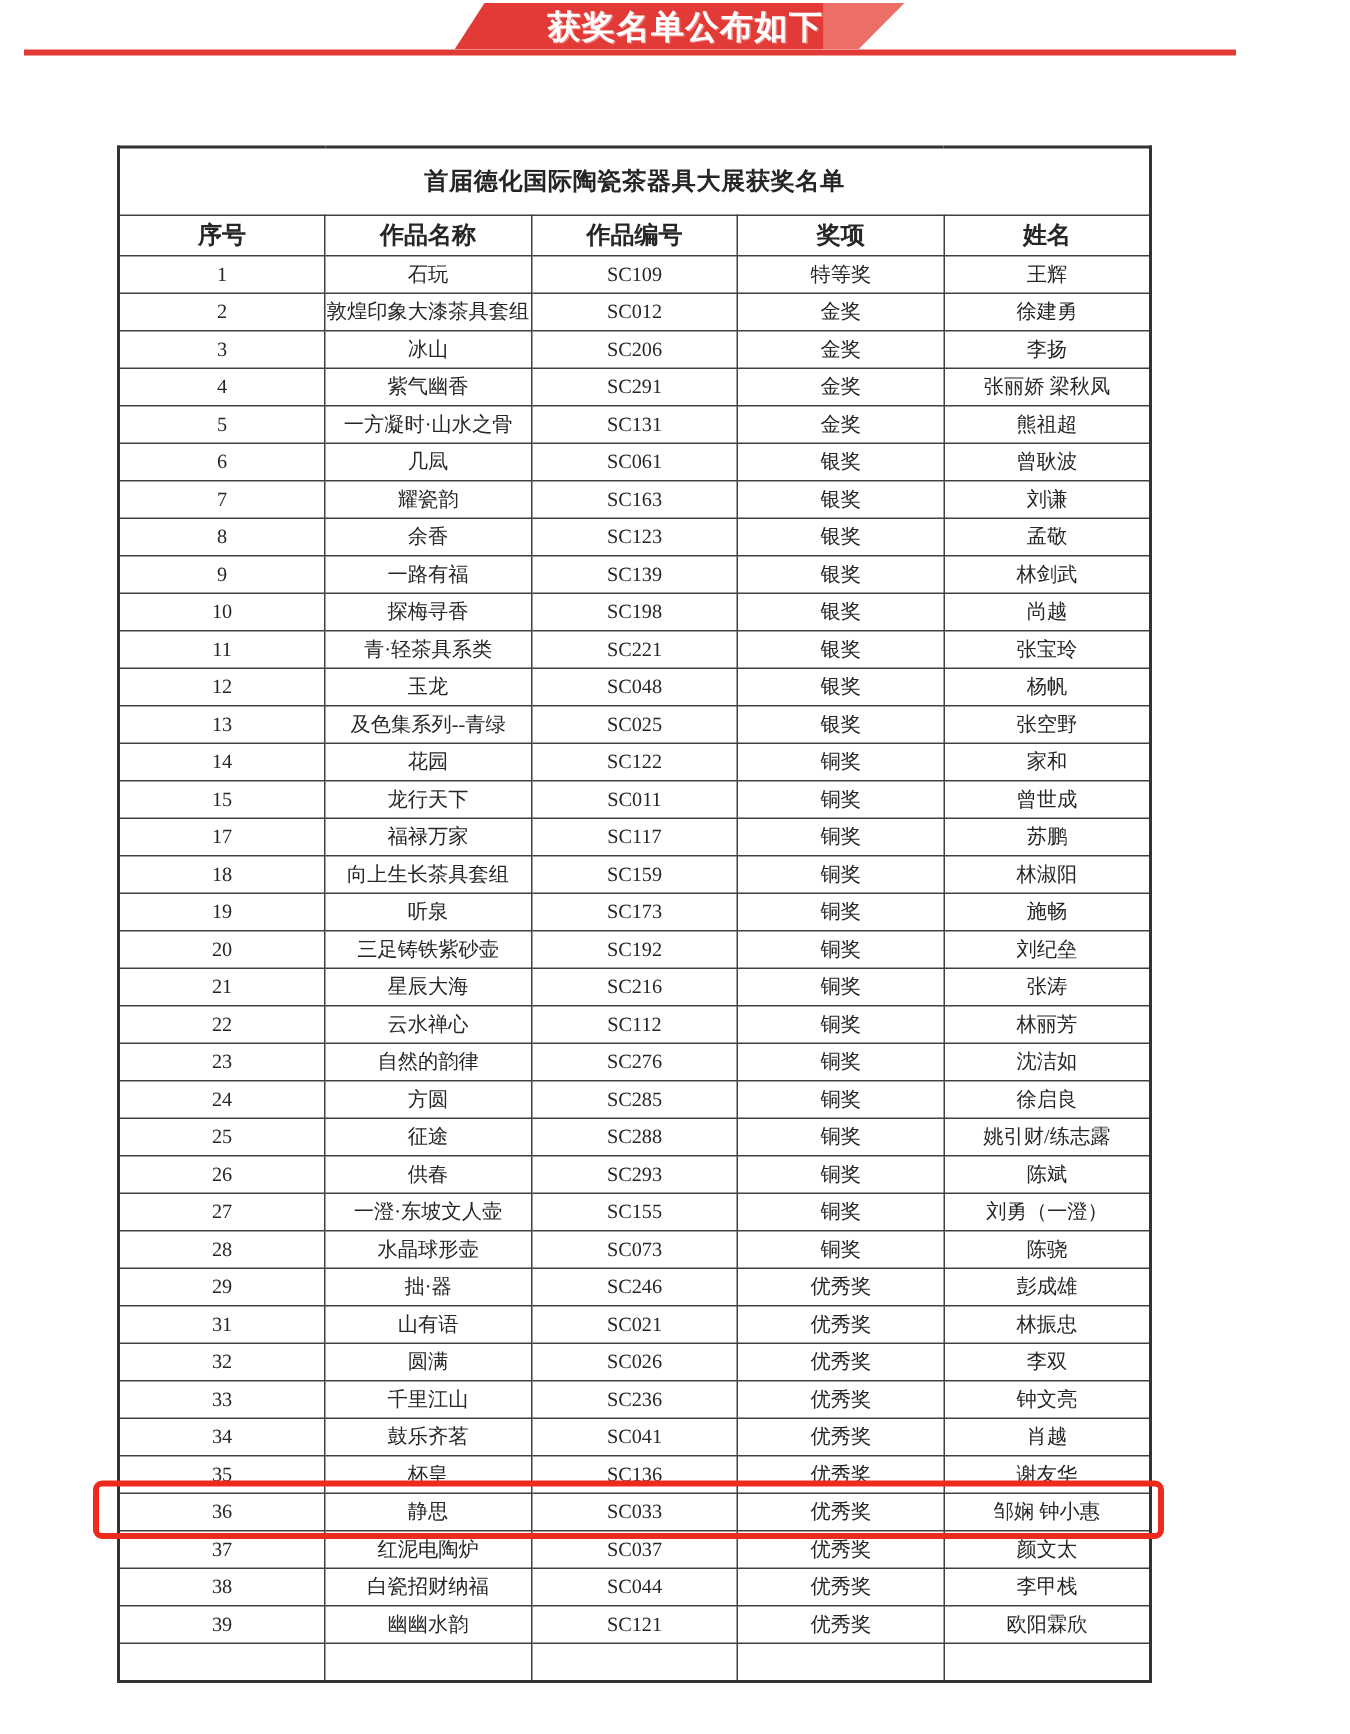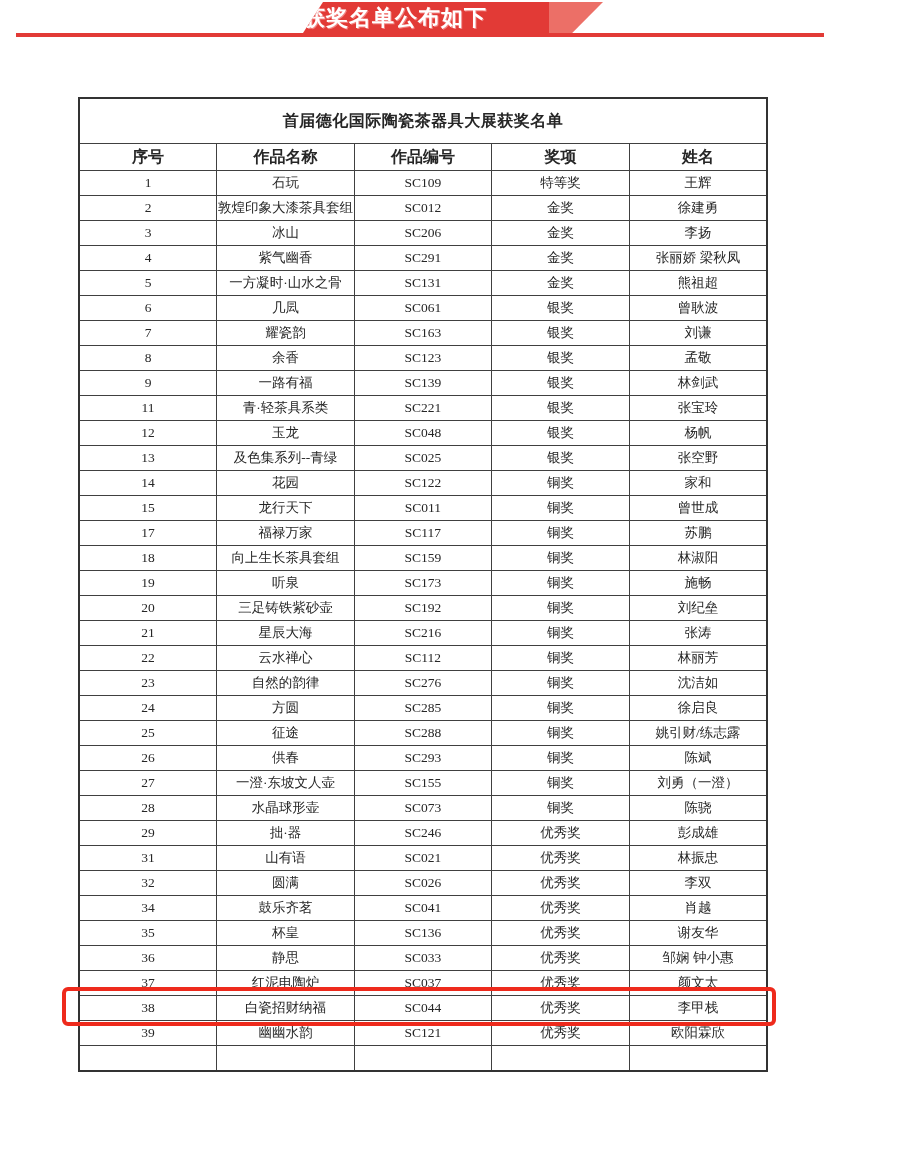--- a/index.html
+++ b/index.html
@@ -7,21 +7,21 @@
     width:900px;height:1156px;position:relative;overflow:hidden;
     background:#ffffff;
     font-family:"Liberation Serif","DejaVu Serif",serif;
     color:#262626;
   }
   
   .banner-main{
     position:absolute;left:303px;top:2px;width:246px;height:31px;
     background:#e23a36;
     clip-path:polygon(20px 0,100% 0,100% 100%,0 100%);
-    display:flex;align-items:center;justify-content:flex-start;
+    display:flex;align-items:center;justify-content:flex-end;
     z-index:3;
   }
   .banner-title{
     font-family:"Liberation Sans","DejaVu Sans",sans-serif;
     font-weight:bold;font-size:22px;color:#ffffff;letter-spacing:1px;
     text-shadow:1px 1px 0 rgba(255,190,190,.55);
     white-space:nowrap;
   }
   .banner-tail{
     position:absolute;left:547px;top:2px;width:56px;height:31px;
@@ -151,20 +151,27 @@
         <td class="c4 cell-winner-name">孟敬</td>
       </tr>
       <tr>
         <td class="c0 cell-index">9</td>
         <td class="c1 cell-work-name">一路有福</td>
         <td class="c2 cell-work-code">SC139</td>
         <td class="c3 cell-award">银奖</td>
         <td class="c4 cell-winner-name">林剑武</td>
       </tr>
       <tr>
+        <td class="c0 cell-index">10</td>
+        <td class="c1 cell-work-name">探梅寻香</td>
+        <td class="c2 cell-work-code">SC198</td>
+        <td class="c3 cell-award">银奖</td>
+        <td class="c4 cell-winner-name">尚越</td>
+      </tr>
+      <tr>
         <td class="c0 cell-index">11</td>
         <td class="c1 cell-work-name">青·轻茶具系类</td>
         <td class="c2 cell-work-code">SC221</td>
         <td class="c3 cell-award">银奖</td>
         <td class="c4 cell-winner-name">张宝玲</td>
       </tr>
       <tr>
         <td class="c0 cell-index">12</td>
         <td class="c1 cell-work-name">玉龙</td>
         <td class="c2 cell-work-code">SC048</td>
@@ -289,20 +296,27 @@
         <td class="c2 cell-work-code">SC021</td>
         <td class="c3 cell-award">优秀奖</td>
         <td class="c4 cell-winner-name">林振忠</td>
       </tr>
       <tr>
         <td class="c0 cell-index">32</td>
         <td class="c1 cell-work-name">圆满</td>
         <td class="c2 cell-work-code">SC026</td>
         <td class="c3 cell-award">优秀奖</td>
         <td class="c4 cell-winner-name">李双</td>
+      </tr>
+      <tr>
+        <td class="c0 cell-index">33</td>
+        <td class="c1 cell-work-name">千里江山</td>
+        <td class="c2 cell-work-code">SC236</td>
+        <td class="c3 cell-award">优秀奖</td>
+        <td class="c4 cell-winner-name">钟文亮</td>
       </tr>
       <tr>
         <td class="c0 cell-index">34</td>
         <td class="c1 cell-work-name">鼓乐齐茗</td>
         <td class="c2 cell-work-code">SC041</td>
         <td class="c3 cell-award">优秀奖</td>
         <td class="c4 cell-winner-name">肖越</td>
       </tr>
       <tr>
         <td class="c0 cell-index">35</td>

